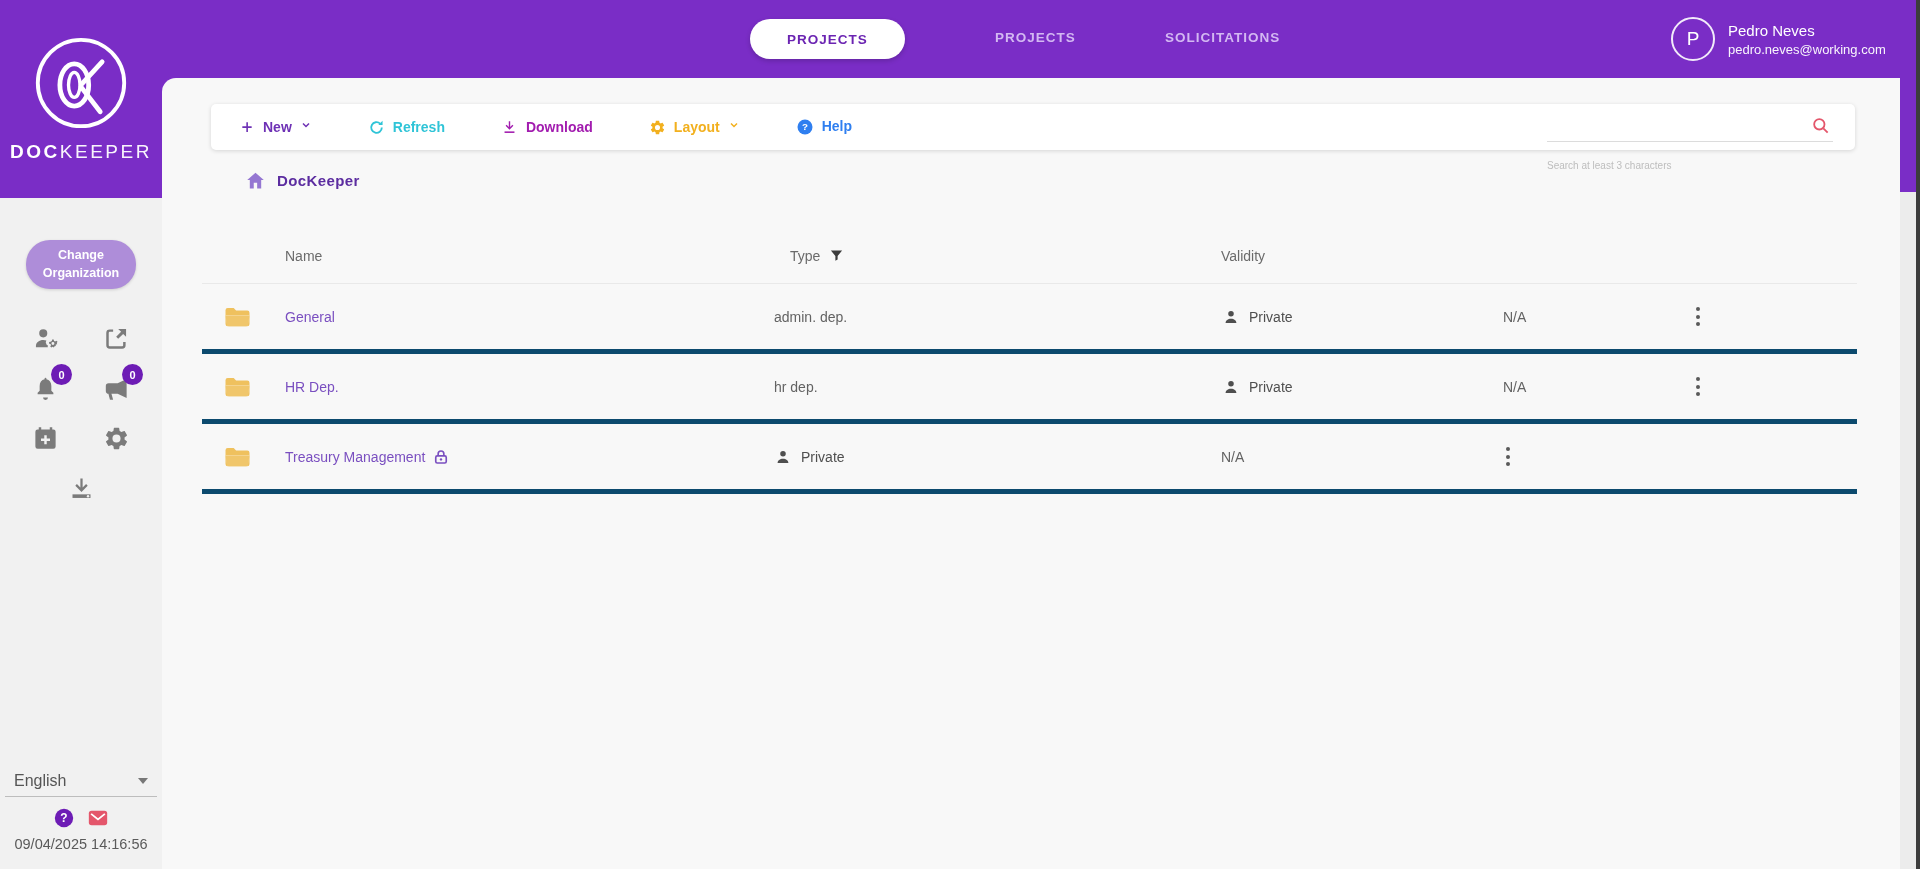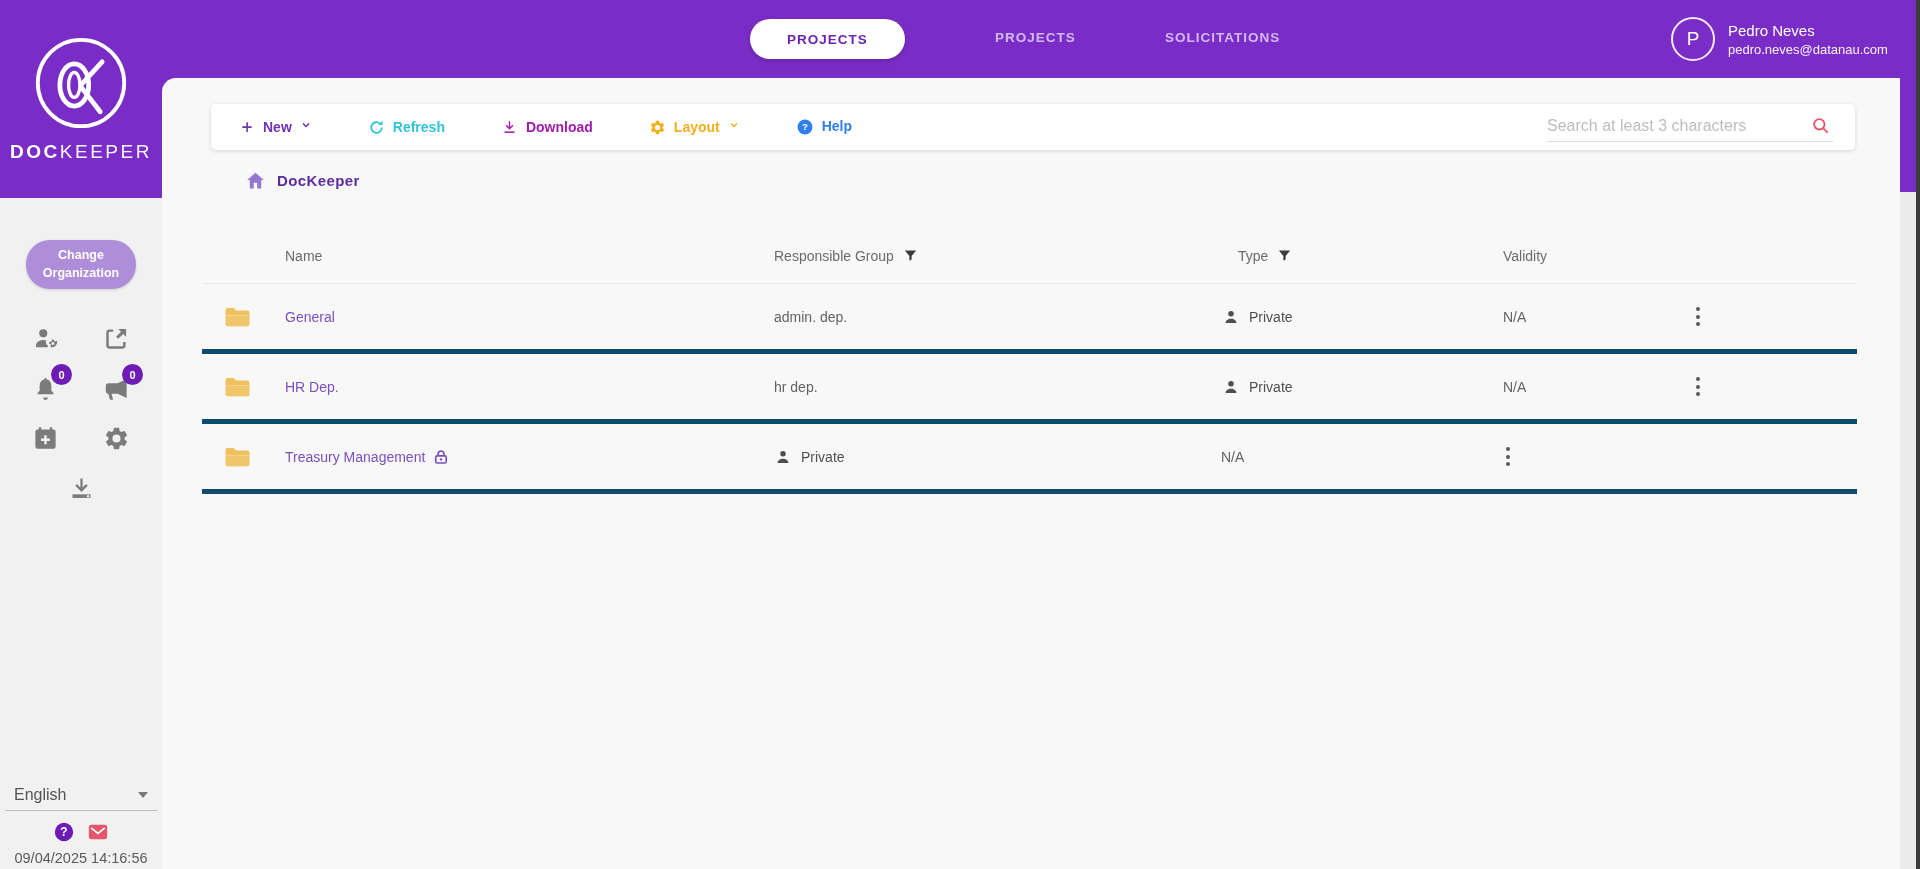--- a/index.html
+++ b/index.html
@@ -22,21 +22,21 @@
                     font-size:12.5px; font-weight:bold; line-height:1.4; padding:7px 10px; cursor:pointer;
                     box-shadow:0 1px 3px rgba(0,0,0,.15); }
   .icon-grid { margin-top:36px; width:162px; display:flex; flex-direction:column; gap:23px; }
   .icon-row { display:flex; justify-content:space-between; padding:0 32px; }
   .icon-row.single { justify-content:center; }
   .side-icon { position:relative; width:27px; height:27px; color:#7b7b7b; cursor:pointer; }
   .side-icon svg { width:27px; height:27px; display:block; }
   .badge { position:absolute; top:-11px; right:-13px; width:21px; height:21px; border-radius:50%;
            background:#6d1cb5; color:#fff; font-size:11px; font-weight:bold;
            display:flex; align-items:center; justify-content:center; }
-  .sidebar-bottom { margin-top:auto; width:162px; padding-bottom:3px; }
+  .sidebar-bottom { margin-top:auto; width:162px; padding-bottom:17px; }
   .lang-row { display:flex; align-items:center; justify-content:space-between;
               padding:0 14px 6px 14px; cursor:pointer; }
   .lang-label { font-size:16px; color:#555; }
   .caret-down { width:0; height:0; border-left:5px solid transparent; border-right:5px solid transparent;
                 border-top:6px solid #777; }
   .lang-divider { height:1px; background:#bdbdbd; margin:0 5px; }
   .contact-row { display:flex; justify-content:center; gap:12px; margin-top:10px; }
   .contact-row .cicon { width:22px; height:22px; cursor:pointer; }
   .timestamp { margin-top:7px; text-align:center; font-size:14.5px; color:#5a5a5a; }
 
@@ -68,22 +68,22 @@
             font-family:"Liberation Sans",sans-serif; font-size:14px; font-weight:bold; margin-right:56px; }
   .tb-btn svg { display:block; }
   .tb-new { color:#6e31b5; }
   .tb-refresh { color:#2fc4d7; }
   .tb-download { color:#a21caf; }
   .tb-layout { color:#f2b01e; }
   .tb-help { color:#2f7ff0; }
   .chev { width:12px; height:12px; }
   .search-wrap { position:absolute; right:22px; top:8px; width:286px; height:30px;
                  border-bottom:1px solid #dcdcdc; }
-  .search-wrap input { width:250px; height:28px; border:none; outline:none; font-size:16px;
-                       font-family:"Liberation Sans",sans-serif; color:#555; background:transparent; }
+  .search-wrap input { width:250px; height:28px; border:none; outline:none; font-size:10px;
+                       font-family:"Liberation Sans",sans-serif; color:#555; background:transparent;margin-top:39px; }
   .search-wrap input::placeholder { color:#bdbdbd; }
   .search-icon { position:absolute; right:2px; top:4px; width:20px; height:20px; color:#e4566b; cursor:pointer; }
 
   
   .breadcrumb { position:absolute; left:83px; top:92px; display:flex; align-items:center; gap:11px; cursor:pointer; }
   .breadcrumb .home-ic { width:21px; height:21px; color:#9577d2; }
   .breadcrumb .bc-label { font-size:15px; font-weight:bold; color:#5c2da0; letter-spacing:.4px; }
 
   
   .table { position:absolute; left:40px; top:150px; width:1655px; }
@@ -211,21 +211,21 @@
 
     <header class="topbar">
       <button class="tab-pill">PROJECTS</button>
       <button class="tab-flat tab-projects">PROJECTS</button>
       <button class="tab-flat tab-solicitations">SOLICITATIONS</button>
 
       <div class="user-chip">
         <div class="avatar">P</div>
         <div class="user-meta">
           <div class="uname">Pedro Neves</div>
-          <div class="uemail">pedro.neves@datanau.com</div>
+          <div class="uemail">pedro.neves@working.com</div>
         </div>
       </div>
     </header>
 
     <main class="content">
 
       <div class="toolbar-card">
         <button class="tb-btn tb-new">
           <svg width="16" height="16" viewBox="0 0 24 24" fill="currentColor">
               <path d="M11 5h2.4v6H19v2.4h-5.6v6H11v-6H5V11h6z"></path>
@@ -281,26 +281,20 @@
           </svg>
         <span class="bc-label">DocKeeper</span>
       </div>
 
       <div class="table">
         <div class="tgrid thead">
           <div></div>
           <div class="th th-name">
               <span>Name</span>
             </div>
-          <div class="th th-group">
-            <span>Responsible Group</span>
-            <svg class="funnel" viewBox="0 0 24 24" fill="currentColor">
-                <path d="M3 4h18l-7.2 8.6v5.9l-3.6 2V12.6z"></path>
-              </svg>
-          </div>
           <div class="th th-type">
             <span>Type</span>
             <svg class="funnel" viewBox="0 0 24 24" fill="currentColor">
                 <path d="M3 4h18l-7.2 8.6v5.9l-3.6 2V12.6z"></path>
               </svg>
           </div>
           <div class="th th-validity">
               <span>Validity</span>
             </div>
           <div></div>

